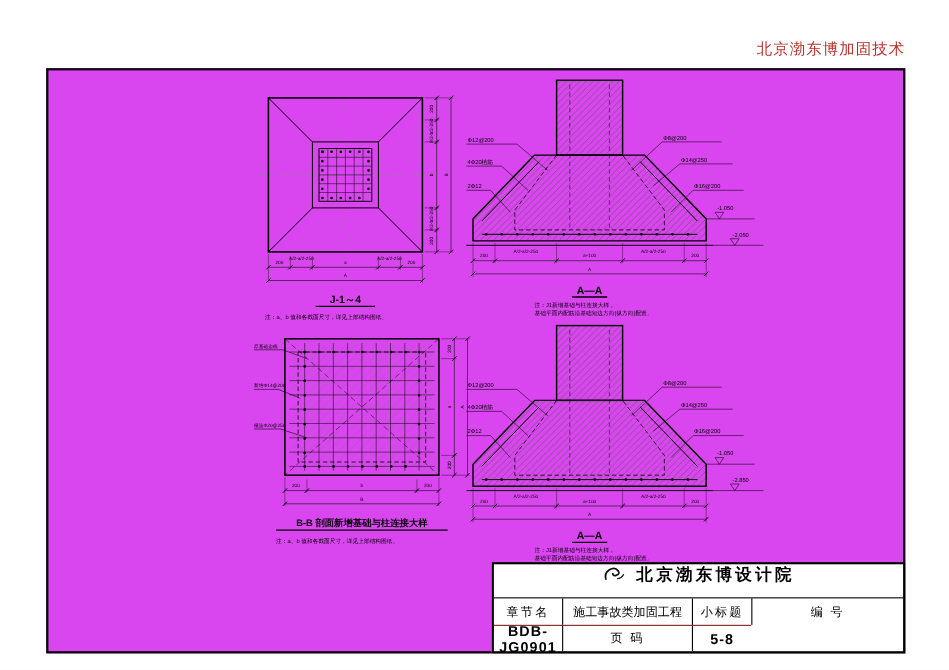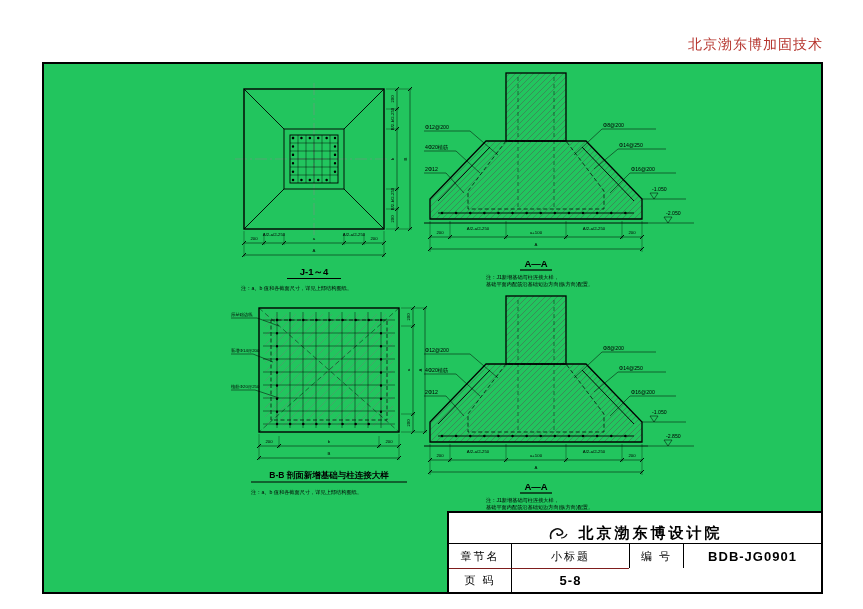--- a/index.html
+++ b/index.html
@@ -1,41 +1,41 @@
 <!DOCTYPE html>
 <html><head>
 <meta charset="utf-8">
 <style>
   *{margin:0;padding:0;box-sizing:border-box}
   html,body{background:#fff}
   body{width:863px;height:609px;position:relative;overflow:hidden;
        font-family:"Liberation Sans",sans-serif;color:#000}
   .watermark{position:absolute;top:36px;right:40px;color:#b5332c;
        font-family:"Liberation Serif",serif;font-weight:normal;font-size:14px;letter-spacing:1px}
-  .frame{position:absolute;left:42px;top:62px;width:781px;height:532px;border:2px solid #000;background:#22c55e}
+  .frame{position:absolute;left:42px;top:62px;width:781px;height:532px;border:2px solid #000;background:#d946ef}
   .dwg{position:absolute}
   svg{display:block}
   svg text{fill:#000;font-family:"Liberation Sans",sans-serif}
   .t4{font-size:4.3px}
   .t5{font-size:5.2px}
   .t8{font-size:8.5px;font-weight:bold}
   .t9{font-size:9.5px;font-weight:bold}
   .mid{text-anchor:middle}
   .thin{stroke:#000;stroke-width:.45;fill:none}
   .med{stroke:#000;stroke-width:.9;fill:none}
   .thick{stroke:#000;stroke-width:1.4;fill:none}
   .dim{stroke:#000;stroke-width:.5;fill:none}
   .ext{stroke:#000;stroke-width:.35;fill:none}
   .tick{stroke:#000;stroke-width:.9;fill:none}
   .lead{stroke:#000;stroke-width:.5;fill:none}
   .axis{stroke:#888;stroke-width:.5;fill:none;stroke-dasharray:12 3 2 3}
   .dots{stroke:#000;stroke-width:2.4;stroke-linecap:round;fill:none}
   
   .titleblock{position:absolute;right:-2px;bottom:-2px;width:376px;border:2px solid #000;background:#fff}
-  .tb-company{height:31px;border-bottom:1px solid #000;display:flex;align-items:flex-end;justify-content:center;gap:9px;font-weight:bold;font-size:15px;letter-spacing:3px}
+  .tb-company{height:31px;border-bottom:1px solid #000;display:flex;align-items:flex-start;justify-content:center;gap:9px;font-weight:bold;font-size:15px;letter-spacing:3px}
   .tb-grid{display:grid;grid-template-columns:62px 118px 54px 1fr}
   .cell{display:flex;align-items:center;justify-content:center;height:24px;border-left:1px solid #000;font-size:11px;text-align:center;padding:0 2px}
   .cell:nth-child(4n+1){border-left:none}
   .cell:nth-child(n+5){border-top:1px solid #7f1d1d}
   .cell.lbl{letter-spacing:2px}
   .cell.small{font-size:8.5px;letter-spacing:0}
   .cell.code{font-size:13px;font-weight:bold;letter-spacing:1px}
 </style>
 </head>
 <body>
@@ -354,20 +354,21 @@
       <span>
         <svg width="22" height="18" viewBox="0 0 22 18">
           <path d="M3,14 Q1,8 6,5 Q11,2 14,6 Q16,9 12,10 Q9,11 9,8" fill="none" stroke="#111" stroke-width="1.6"></path>
           <path d="M13,13 Q17,13 19,9" fill="none" stroke="#111" stroke-width="1.2"></path>
         </svg>
       </span>
       <span>北京渤东博设计院</span>
     </div>
     <div class="tb-grid">
       <div class="cell lbl">章节名</div>
+      <div class="cell">施工事故类加固工程</div>
       <div class="cell lbl">小标题</div>
       <div class="cell lbl">编 号</div>
       <div class="cell code">BDB-JG0901</div>
       <div class="cell lbl">页 码</div>
       <div class="cell code">5-8</div>
     </div>
   </div>
 
 </div>
 

